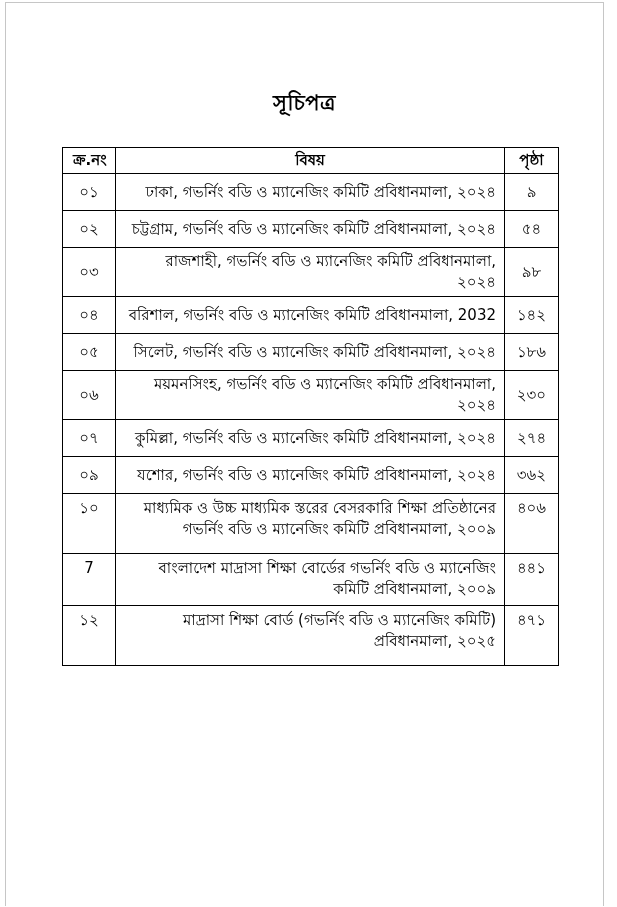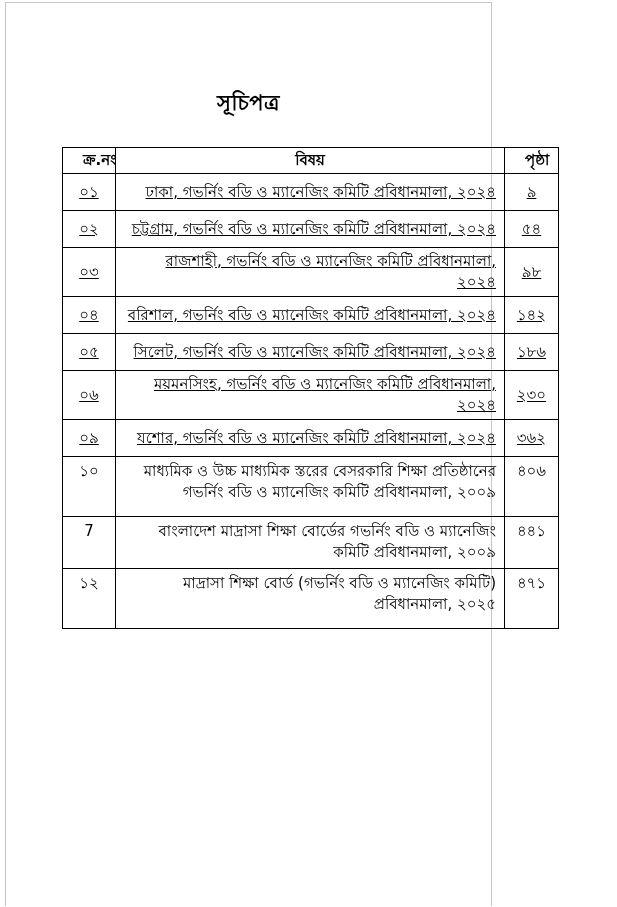--- a/index.html
+++ b/index.html
@@ -14,21 +14,21 @@
   .stage {
     position: relative;
     width: 617px;
     height: 907px;
     overflow: hidden;
   }
   .page {
     position: absolute;
     left: 5px;
     top: 2px;
-    width: 487px;
+    width: 599px;
     height: 904px;
     box-sizing: border-box;
     background: #ffffff;
     border-left: 1px solid #c6c6c6;
     border-right: 1px solid #c6c6c6;
     border-top: 1px solid #c6c6c6;
   }
   .doc-title {
     position: absolute;
     left: 0;
@@ -52,38 +52,38 @@
   table.toc td {
     border: 1px solid #000000;
     font-size: 15px;
     line-height: 21px;
     overflow: hidden;
   }
   table.toc th {
     font-weight: bold;
     text-align: center;
     height: 23px;
-    padding: 1px 20px;
+    padding: 1px 10px;
   }
   td.cell-serial {
     text-align: center;
     vertical-align: middle;
     padding: 1px 2px;
   }
   td.cell-subject {
     text-align: right;
     vertical-align: middle;
     padding: 3px 8px 3px 10px;
   }
   td.cell-page {
     text-align: center;
     vertical-align: middle;
     padding: 1px 2px;
   }
-  tr.row-single td { height: 30px; text-decoration: underline; }
+  tr.row-single td { height: 30px; }
   tr.row-tall-a td { height: 52px; }
   tr.row-tall-b td { height: 44px; }
   tr.row-tall-a td.cell-serial,
   tr.row-tall-a td.cell-page,
   tr.row-tall-a td.cell-subject,
   tr.row-tall-b td.cell-serial,
   tr.row-tall-b td.cell-page,
   tr.row-tall-b td.cell-subject {
     vertical-align: top;
     padding-top: 4px;
@@ -121,32 +121,37 @@
           <td class="cell-subject">চট্টগ্রাম, গভর্নিং বডি ও ম্যানেজিং কমিটি প্রবিধানমালা, ২০২৪</td>
           <td class="cell-page">৫৪</td>
         </tr>
         <tr class="row-single">
           <td class="cell-serial">০৩</td>
           <td class="cell-subject">রাজশাহী, গভর্নিং বডি ও ম্যানেজিং কমিটি প্রবিধানমালা, ২০২৪</td>
           <td class="cell-page">৯৮</td>
         </tr>
         <tr class="row-single">
           <td class="cell-serial">০৪</td>
-          <td class="cell-subject">বরিশাল, গভর্নিং বডি ও ম্যানেজিং কমিটি প্রবিধানমালা, ২০২৪</td>
+          <td class="cell-subject">বরিশাল, গভর্নিং বডি ও ম্যানেজিং কমিটি প্রবিধানমালা, 2032</td>
           <td class="cell-page">১৪২</td>
         </tr>
         <tr class="row-single">
           <td class="cell-serial">০৫</td>
           <td class="cell-subject">সিলেট, গভর্নিং বডি ও ম্যানেজিং কমিটি প্রবিধানমালা, ২০২৪</td>
           <td class="cell-page">১৮৬</td>
         </tr>
         <tr class="row-single">
           <td class="cell-serial">০৬</td>
           <td class="cell-subject">ময়মনসিংহ, গভর্নিং বডি ও ম্যানেজিং কমিটি প্রবিধানমালা, ২০২৪</td>
           <td class="cell-page">২৩০</td>
+        </tr>
+        <tr class="row-single">
+          <td class="cell-serial">০৭</td>
+          <td class="cell-subject">কুমিল্লা, গভর্নিং বডি ও ম্যানেজিং কমিটি প্রবিধানমালা, ২০২৪</td>
+          <td class="cell-page">২৭৪</td>
         </tr>
         <tr class="row-single">
           <td class="cell-serial">০৯</td>
           <td class="cell-subject">যশোর, গভর্নিং বডি ও ম্যানেজিং কমিটি প্রবিধানমালা, ২০২৪</td>
           <td class="cell-page">৩৬২</td>
         </tr>
         <tr class="row-tall-a">
           <td class="cell-serial">১০</td>
           <td class="cell-subject">মাধ্যমিক ও উচ্চ মাধ্যমিক স্তরের বেসরকারি শিক্ষা প্রতিষ্ঠানের গভর্নিং বডি ও ম্যানেজিং কমিটি প্রবিধানমালা, ২০০৯</td>
           <td class="cell-page">৪০৬</td>

